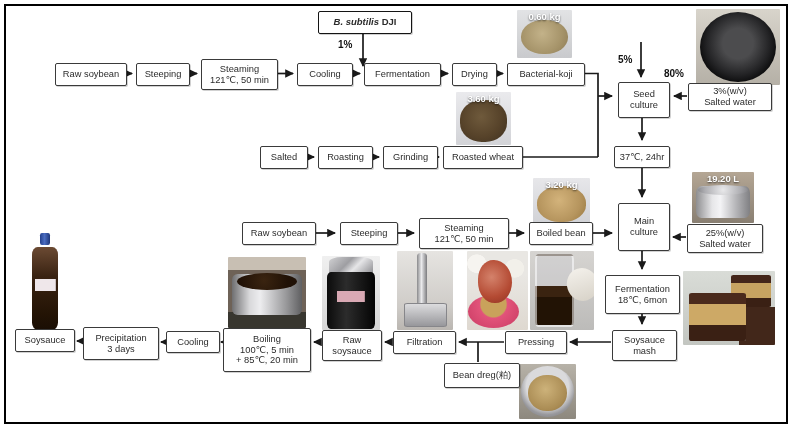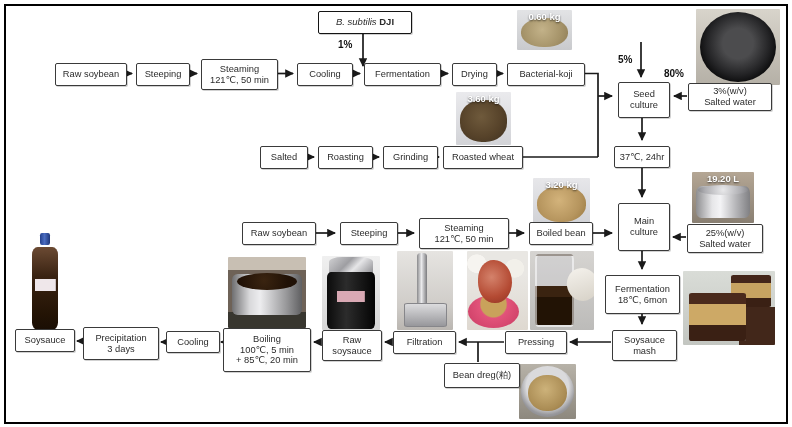--- a/index.html
+++ b/index.html
@@ -6,21 +6,21 @@
   .stage{position:relative;width:792px;height:427px;background:#fff;overflow:hidden;
          font-family:"Liberation Sans","DejaVu Sans",sans-serif;color:#2b2b2b;}
   .frame{position:absolute;left:4px;top:4px;width:780px;height:416px;border:2px solid #000;}
   .wires{position:absolute;left:0;top:0;z-index:1;}
   .box{position:absolute;z-index:3;background:#fff;border:1.4px solid #3a3a3a;border-radius:2px;
        display:flex;align-items:center;justify-content:center;text-align:center;
        box-shadow:1px 1px 0 rgba(0,0,0,.18);}
   .box .lbl{white-space:pre-line;font-size:9.3px;line-height:1.15;padding:0 2px;}
   .box.strain{border-color:#141414;}
   .box.strain .lbl{font-weight:bold;font-size:9.5px;}
-  .sp{font-style:italic;font-weight:normal;margin-top:19px;}
+  .sp{font-style:italic;font-weight:bold;margin-top:19px;}
   .st{font-weight:bold;margin-top:24px;}
   .pct{position:absolute;z-index:4;font-weight:bold;font-size:10px;color:#111;}
   .photo{position:absolute;z-index:2;overflow:hidden;border-radius:1px;}
   .plabel{position:absolute;top:1px;left:0;right:0;z-index:5;text-align:center;color:#fff;
           font-weight:bold;font-size:9.5px;text-shadow:0 1px 2px rgba(0,0,0,.65);}
   .photo::before,.photo::after{content:"";position:absolute;}
 
   .ph-koji{background:linear-gradient(180deg,#e2e3e5,#c9cacd);}
   .ph-koji::after{left:8%;top:20%;width:84%;height:72%;border-radius:48%;
     background:radial-gradient(circle at 45% 40%,#c3b289,#a6946a 60%,#8d7b55);}
@@ -139,21 +139,21 @@
       <line x1="504" y1="342" x2="459" y2="342" marker-end="url(#arr)"></line>
       <path d="M478,342 V362"></path>
       <line x1="392" y1="342" x2="385" y2="342" marker-end="url(#arr)"></line>
       <line x1="321" y1="342" x2="314" y2="342" marker-end="url(#arr)"></line>
       <line x1="228" y1="342" x2="221" y2="342" marker-end="url(#arr)"></line>
       <line x1="166" y1="342" x2="161" y2="342" marker-end="url(#arr)"></line>
       <line x1="83" y1="341" x2="77" y2="341" marker-end="url(#arr)"></line>
     </g>
   </svg>
 
-  <div class="photo ph-koji" style="left:517px;top:10px;width:55px;height:40px">
+  <div class="photo ph-koji" style="left:517px;top:10px;width:55px;height:48px">
     <span class="plabel">0.60 kg</span>
   </div>
   <div class="photo ph-bowl" style="left:696px;top:9px;width:84px;height:76px"></div>
   <div class="photo ph-wheatgrain" style="left:456px;top:92px;width:55px;height:53px">
     <span class="plabel">3.60 kg</span>
   </div>
   <div class="photo ph-beans" style="left:533px;top:178px;width:57px;height:47px">
     <span class="plabel">3.20 kg</span>
   </div>
   <div class="photo ph-pot19" style="left:692px;top:172px;width:62px;height:51px">

